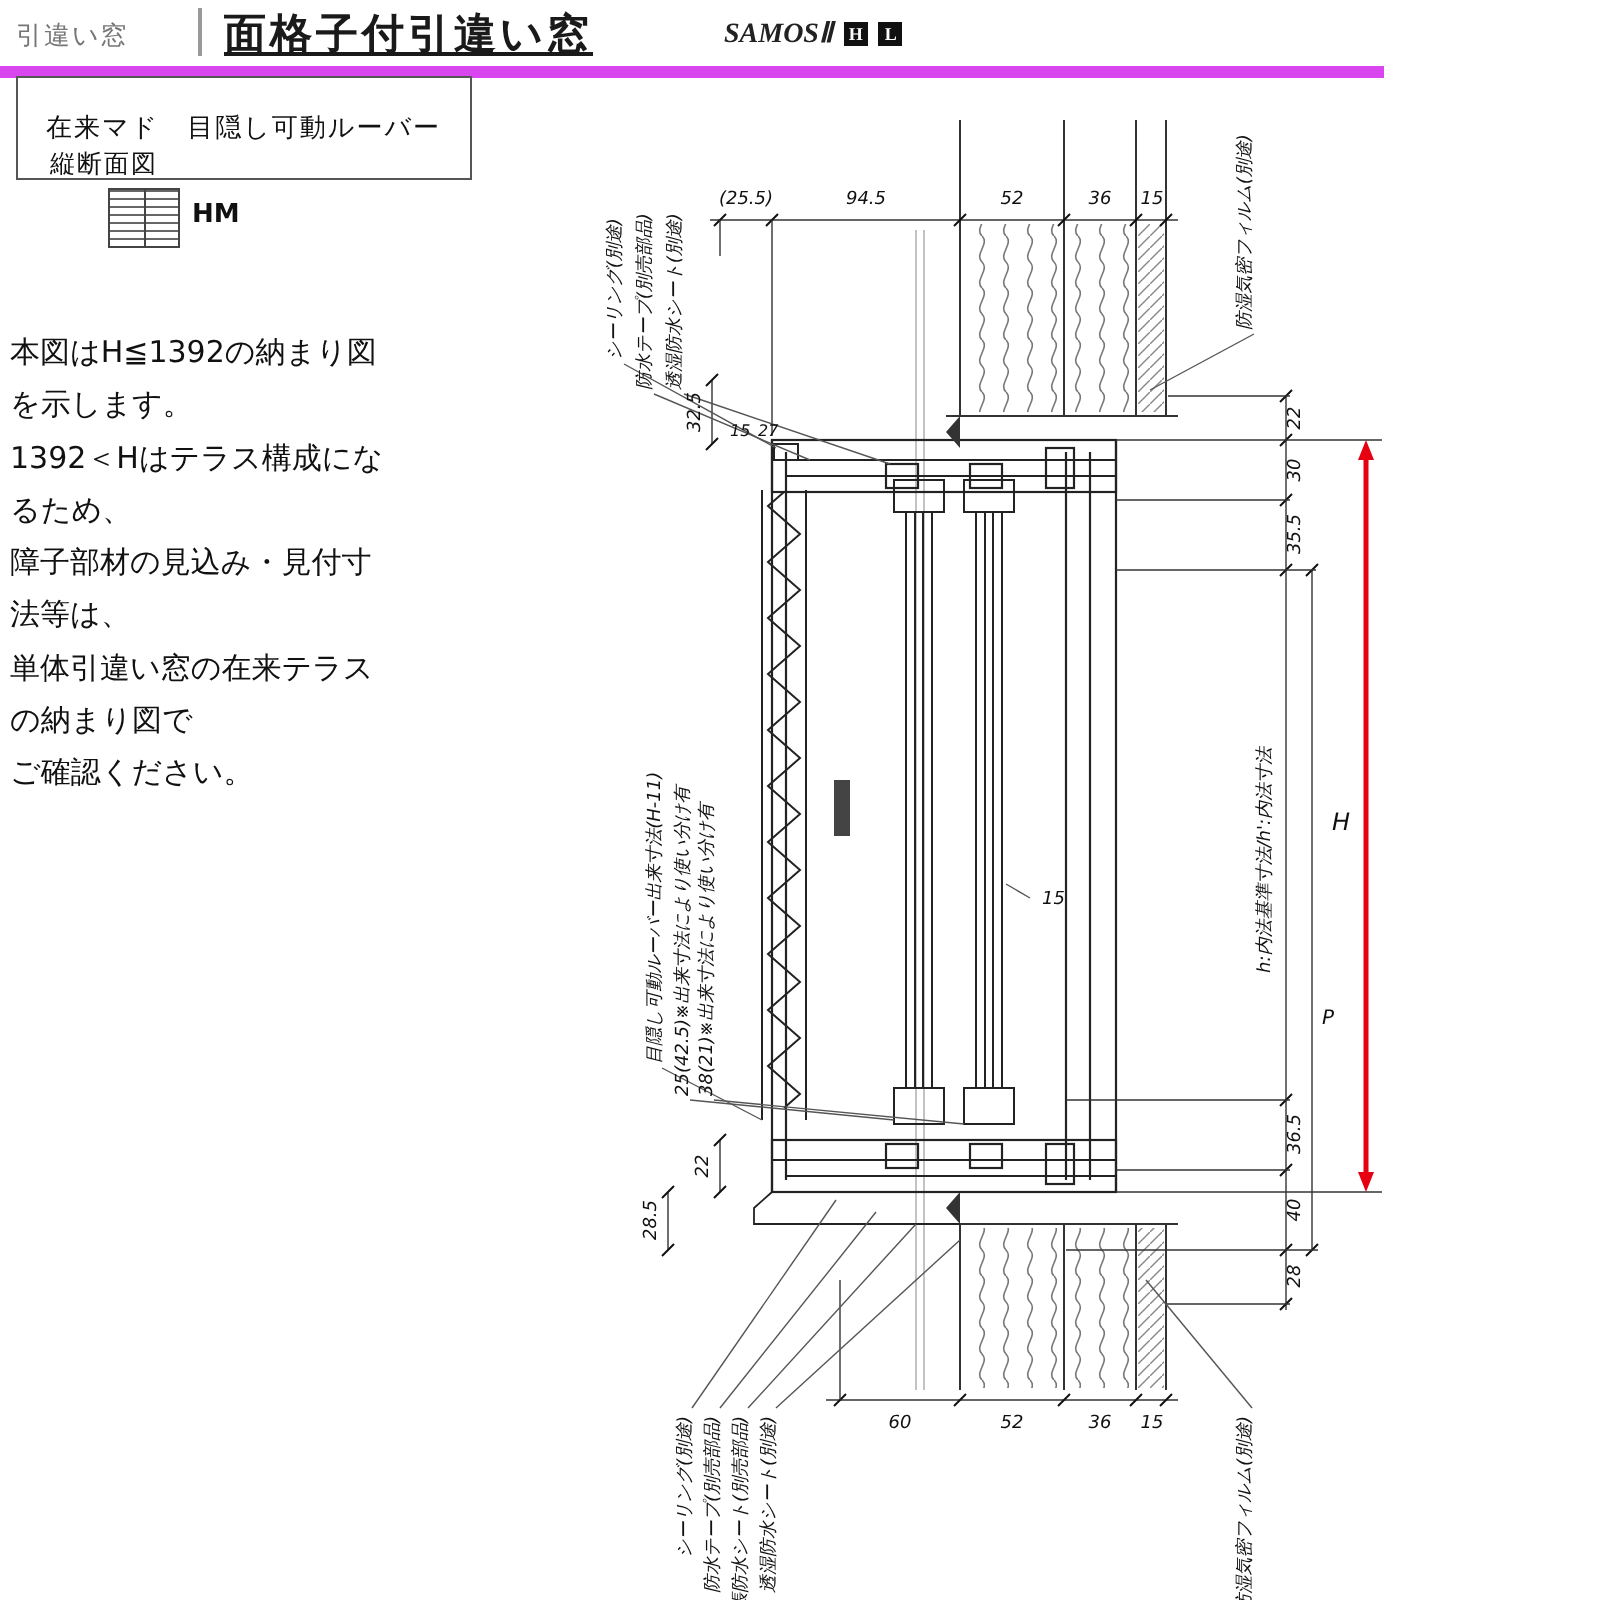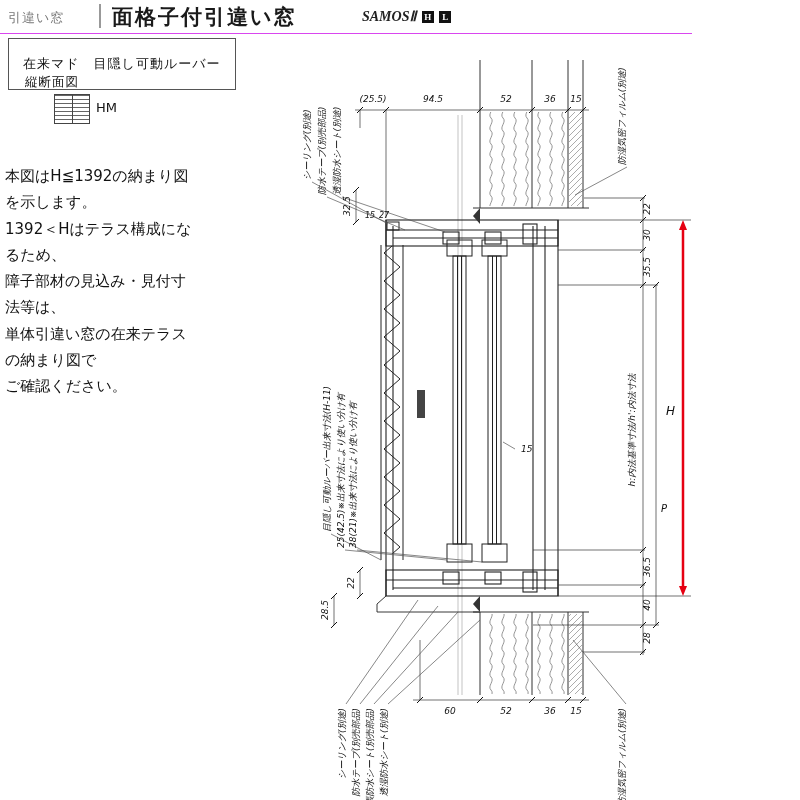--- a/index.html
+++ b/index.html
@@ -1,36 +1,36 @@
 <!DOCTYPE html>
 <html><head>
 <meta charset="utf-8">
 <style>
   html,body{margin:0;padding:0;}
   body{
     width:800px;height:800px;position:relative;background:#fff;overflow:hidden;
     font-family:"DejaVu Sans","Liberation Sans",sans-serif;color:#111;
   }
   
-  .header{position:absolute;top:0;left:0;width:692px;height:33px;border-bottom:1px solid #d946ef;}
+  .header{position:absolute;top:0;left:0;width:692px;height:33px;border-bottom:6px solid #d946ef;}
   .hdr-category{position:absolute;top:9px;left:8px;font-size:13px;color:#777;letter-spacing:1px;}
   .hdr-divider{position:absolute;top:4px;left:99px;height:24px;border-left:2px solid #999;}
-  .hdr-title{position:absolute;top:3px;left:112px;font-size:21px;font-weight:bold;color:#1a1a1a;letter-spacing:2px;}
+  .hdr-title{position:absolute;top:3px;left:112px;font-size:21px;font-weight:bold;color:#1a1a1a;letter-spacing:2px;text-decoration:underline;}
   .hdr-brand{position:absolute;top:8px;left:362px;font-size:14px;font-weight:bold;font-style:italic;color:#222;font-family:Liberation Serif, serif;}
   .hdr-badge{display:inline-block;width:12px;height:12px;background:#111;color:#fff;font-size:9px;font-style:normal;
     line-height:12px;text-align:center;margin-left:2px;vertical-align:1px;}
   .hdr-right{position:absolute;top:9px;right:8px;font-size:13.5px;color:#111;letter-spacing:1px;}
   
   .subheader{position:absolute;top:38px;left:8px;border:1px solid #555;padding:16px 14px;font-size:13px;letter-spacing:1px;}
   
   .section-type{position:absolute;top:74px;left:8px;font-size:12.5px;letter-spacing:1px;margin-left:17px;}
   .hm-icon{position:absolute;top:94px;left:54px;width:36px;height:30px;border:1.5px solid #444;box-sizing:border-box;
     background:repeating-linear-gradient(180deg,#666 0 1px,#fff 1px 4px);}
   .hm-icon .mid{position:absolute;left:50%;top:0;bottom:0;border-left:1.5px solid #444;}
-  .hm-label{position:absolute;top:100px;left:96px;font-size:13px;font-weight:normal;}
+  .hm-label{position:absolute;top:100px;left:96px;font-size:13px;font-weight:bold;}
   .note{position:absolute;top:163px;left:5px;width:192px;font-size:15px;line-height:1.75;white-space:pre-line;color:#111;}
   
   .drawing-wrap{position:absolute;top:40px;left:293px;width:507px;height:760px;font-style:italic;}
   svg text{font-family:"DejaVu Sans","Liberation Sans",sans-serif;fill:#111;}
   .dim{font-size:9px;}
   .lab{font-size:9px;}
   .small{font-size:8px;}
 </style>
 </head>
 <body>

